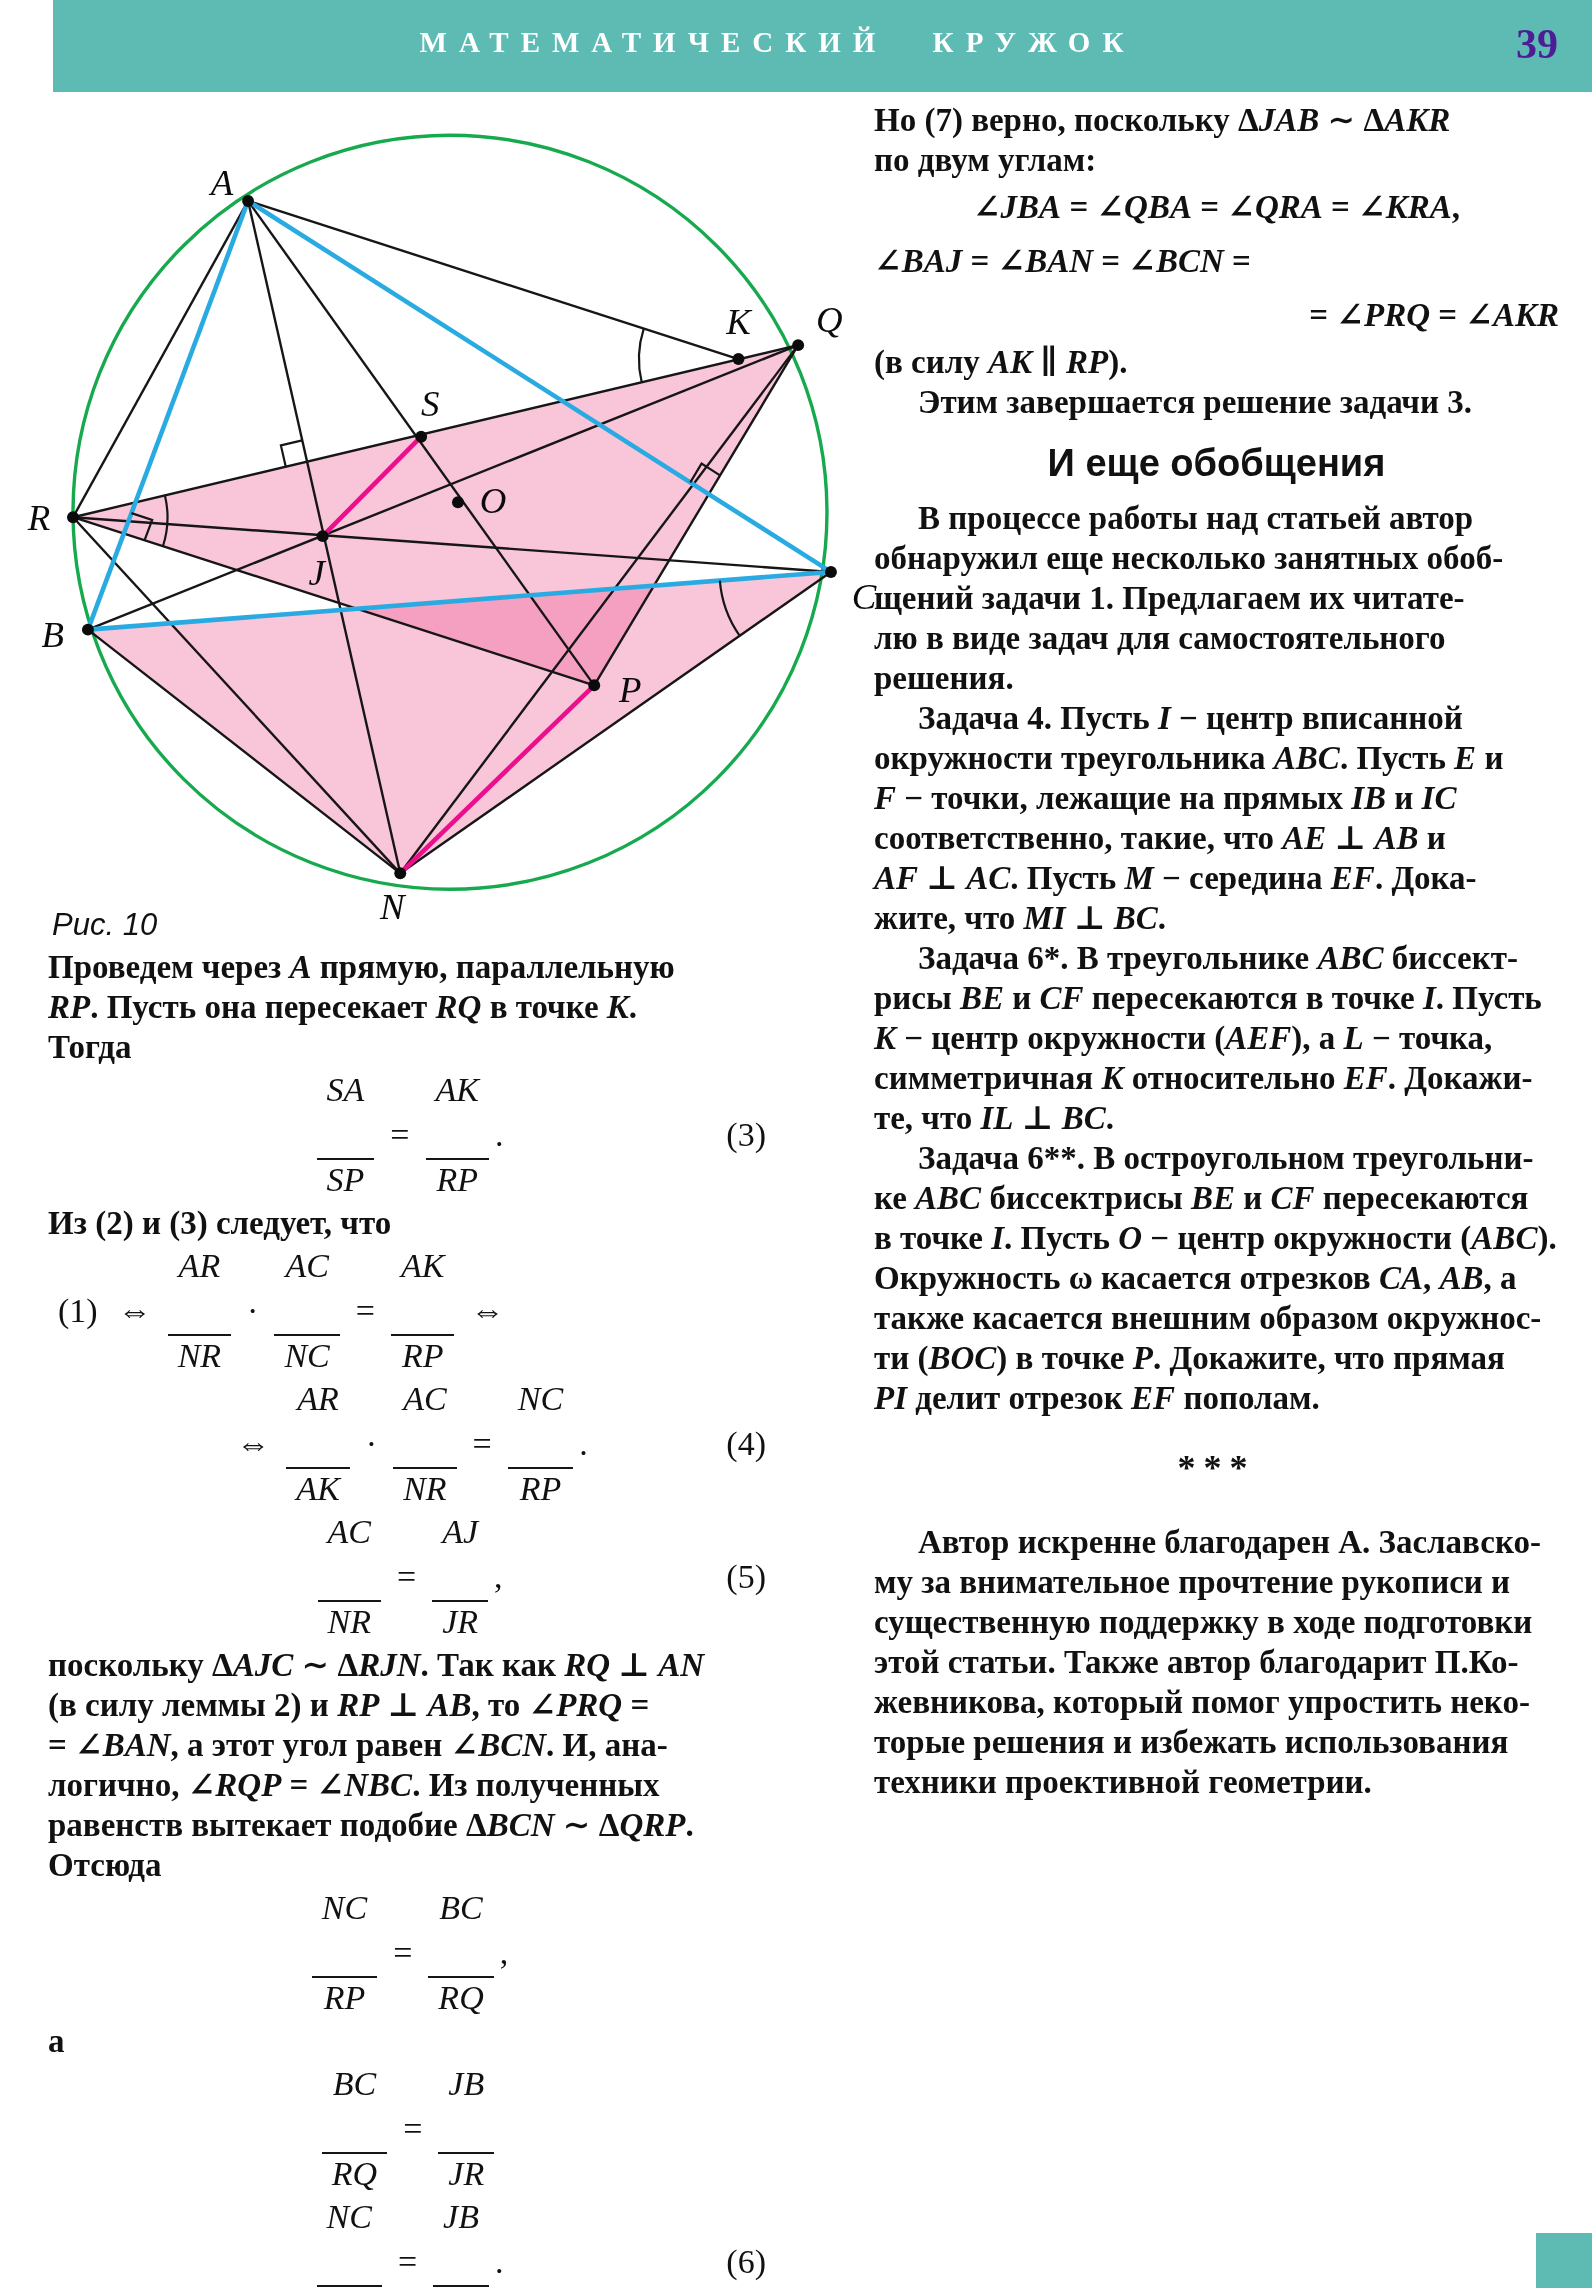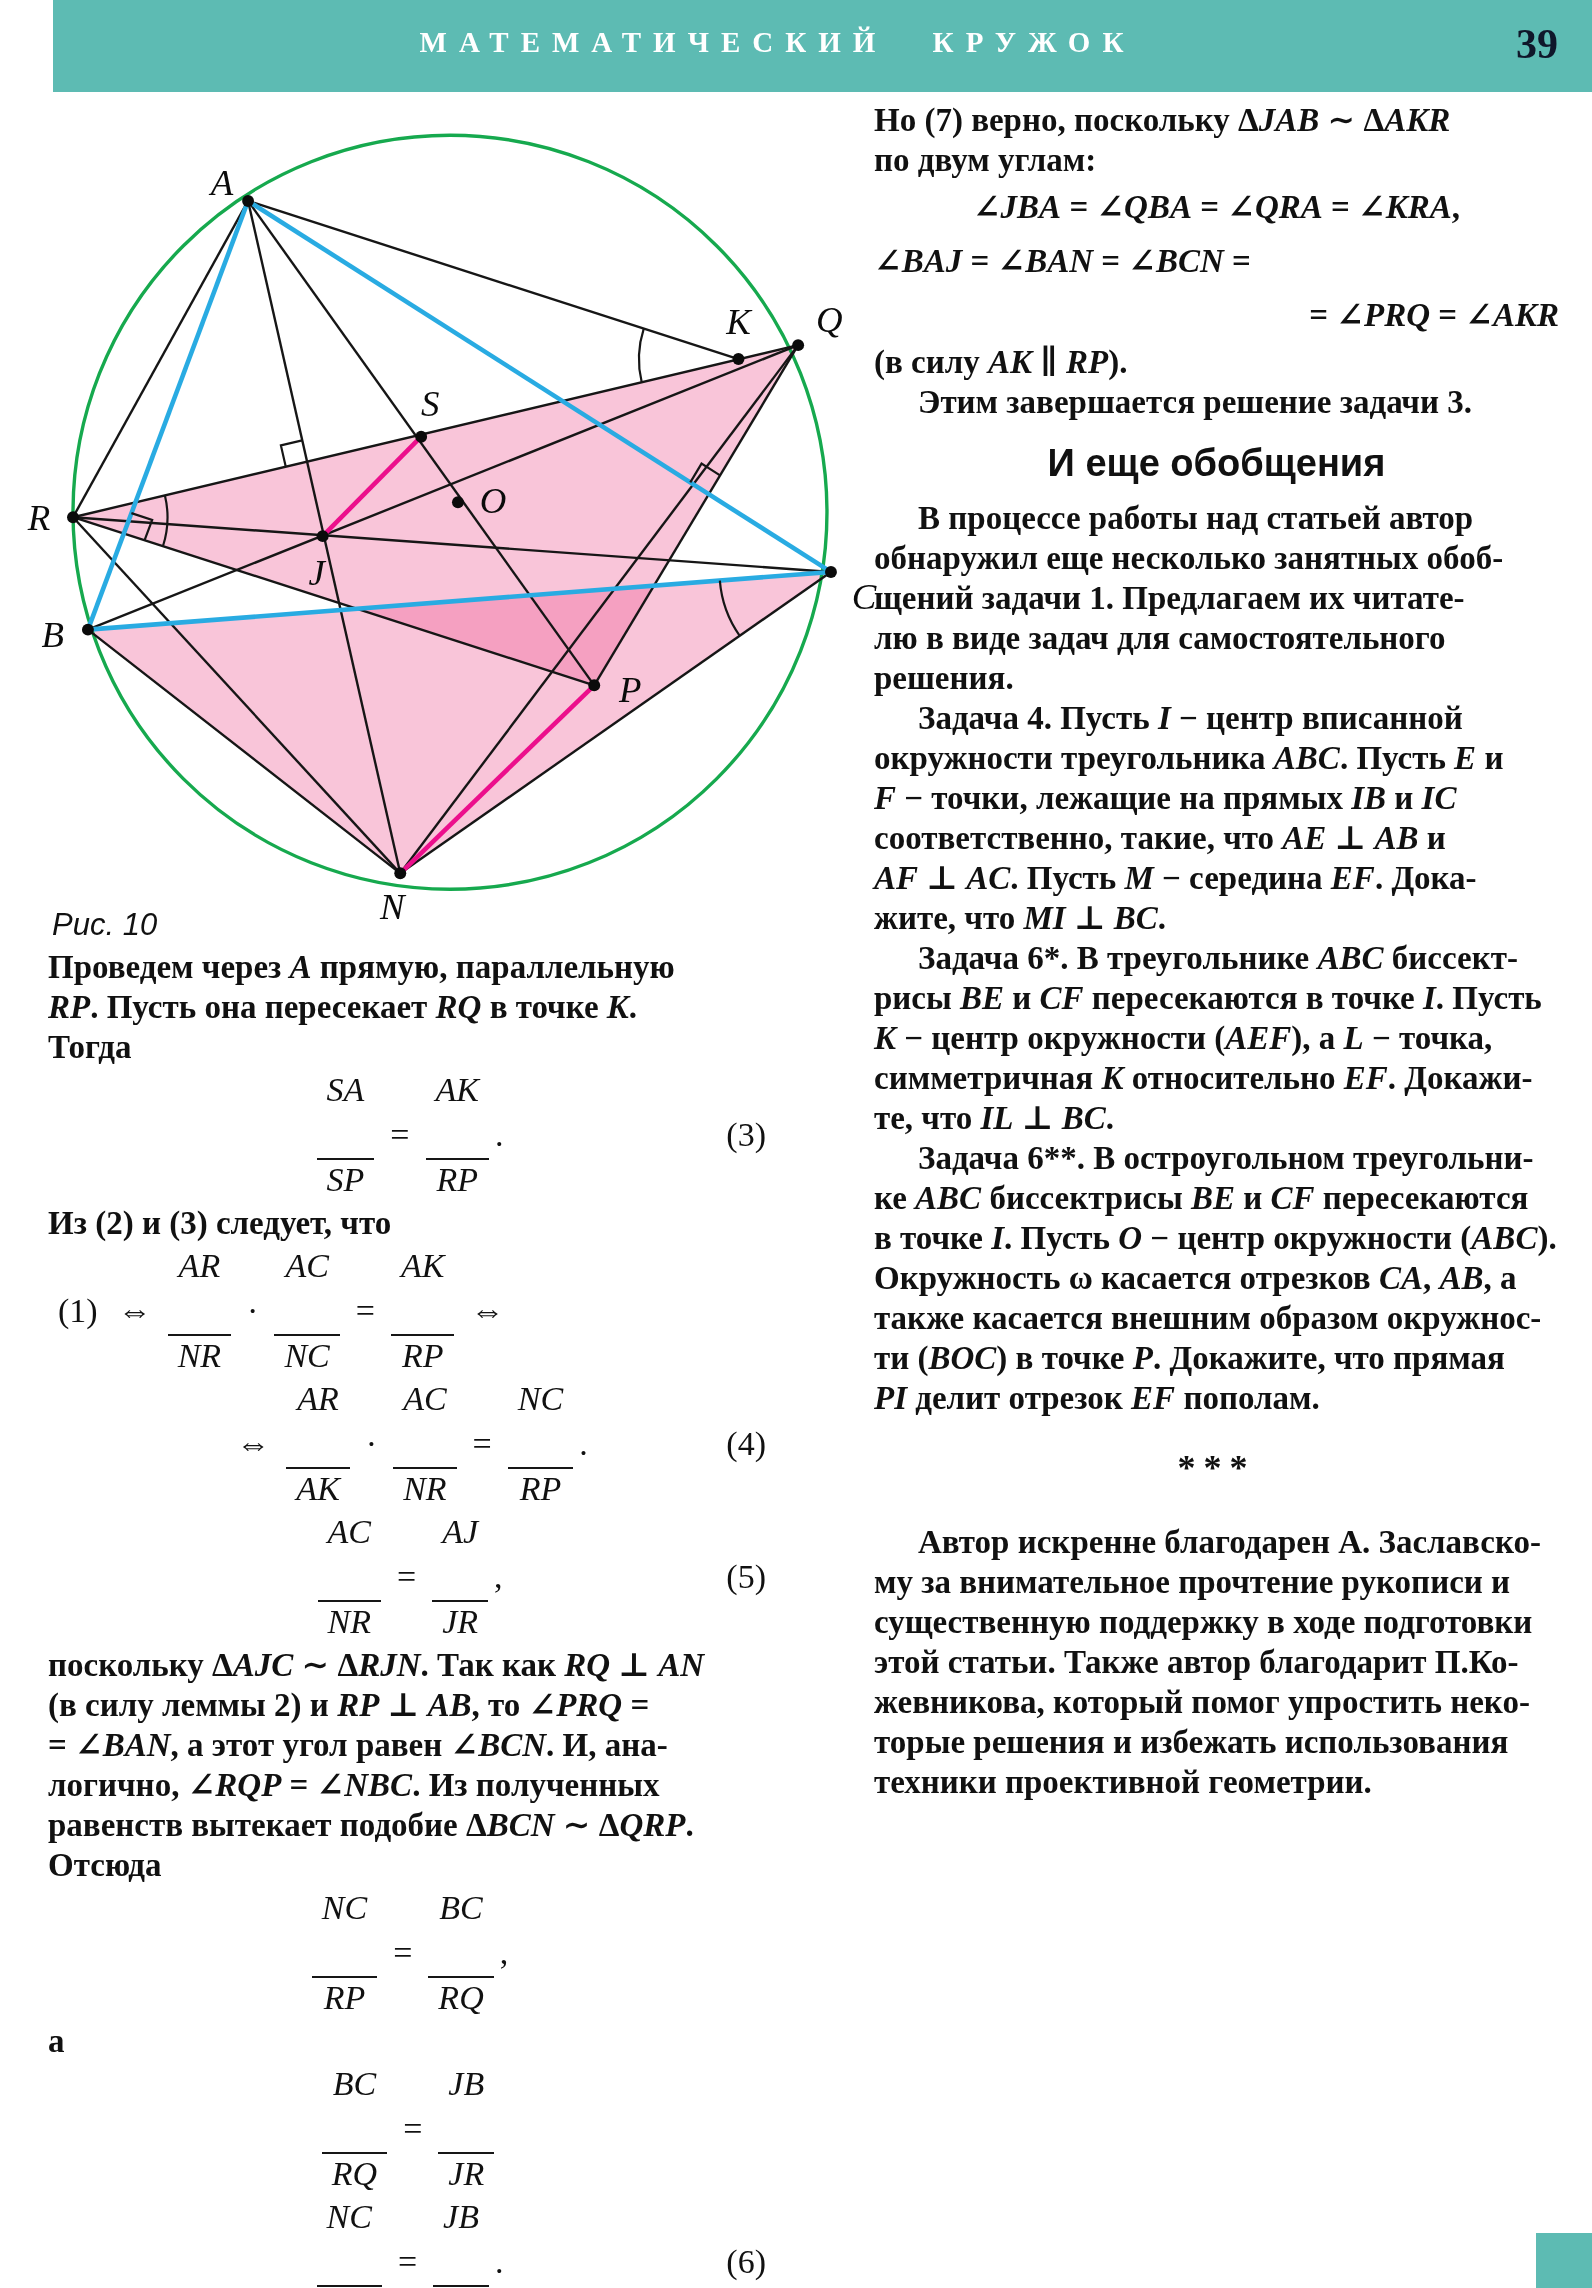--- a/index.html
+++ b/index.html
@@ -6,21 +6,21 @@
     --band:#5dbbb3; --green:#16a94e; --cyan:#29abe2; --magenta:#ec0f8c;
     --pink:#ef5f96; --ink:#111111;
   }
   html,body{margin:0;padding:0;background:#e8e8e8;}
   .page{position:relative;width:1592px;height:2289px;background:#ffffff;overflow:hidden;
         color:var(--ink);font-family:"Liberation Serif","DejaVu Serif",serif;}
   
   .band{position:absolute;left:53px;top:0;width:1539px;height:92px;background:var(--band);}
   .band-title{position:absolute;left:0;right:90px;top:26px;text-align:center;color:#ffffff;
         font-weight:bold;font-size:29px;letter-spacing:12px;word-spacing:26px;}
-  .page-num{position:absolute;right:34px;top:20px;color:#0f172a;font-weight:bold;font-size:42px;}
+  .page-num{position:absolute;right:34px;top:20px;color:#4c1d95;font-weight:bold;font-size:42px;}
   .corner{position:absolute;right:0;bottom:0;width:56px;height:56px;background:var(--band);}
   
   .fig{position:absolute;left:0;top:0;}
   .caption{position:absolute;left:52px;top:907px;font-family:"Liberation Sans","DejaVu Sans",sans-serif;
         font-style:italic;font-size:31px;}
   svg .blk{stroke:#161616;stroke-width:2.4;fill:none;}
   svg .cyn{stroke:var(--cyan);stroke-width:4.6;fill:none;}
   svg .mag{stroke:var(--magenta);stroke-width:4.6;fill:none;}
   svg .grn{stroke:var(--green);stroke-width:3.4;fill:none;}
   svg .pnk{fill:var(--pink);fill-opacity:0.36;stroke:none;}

